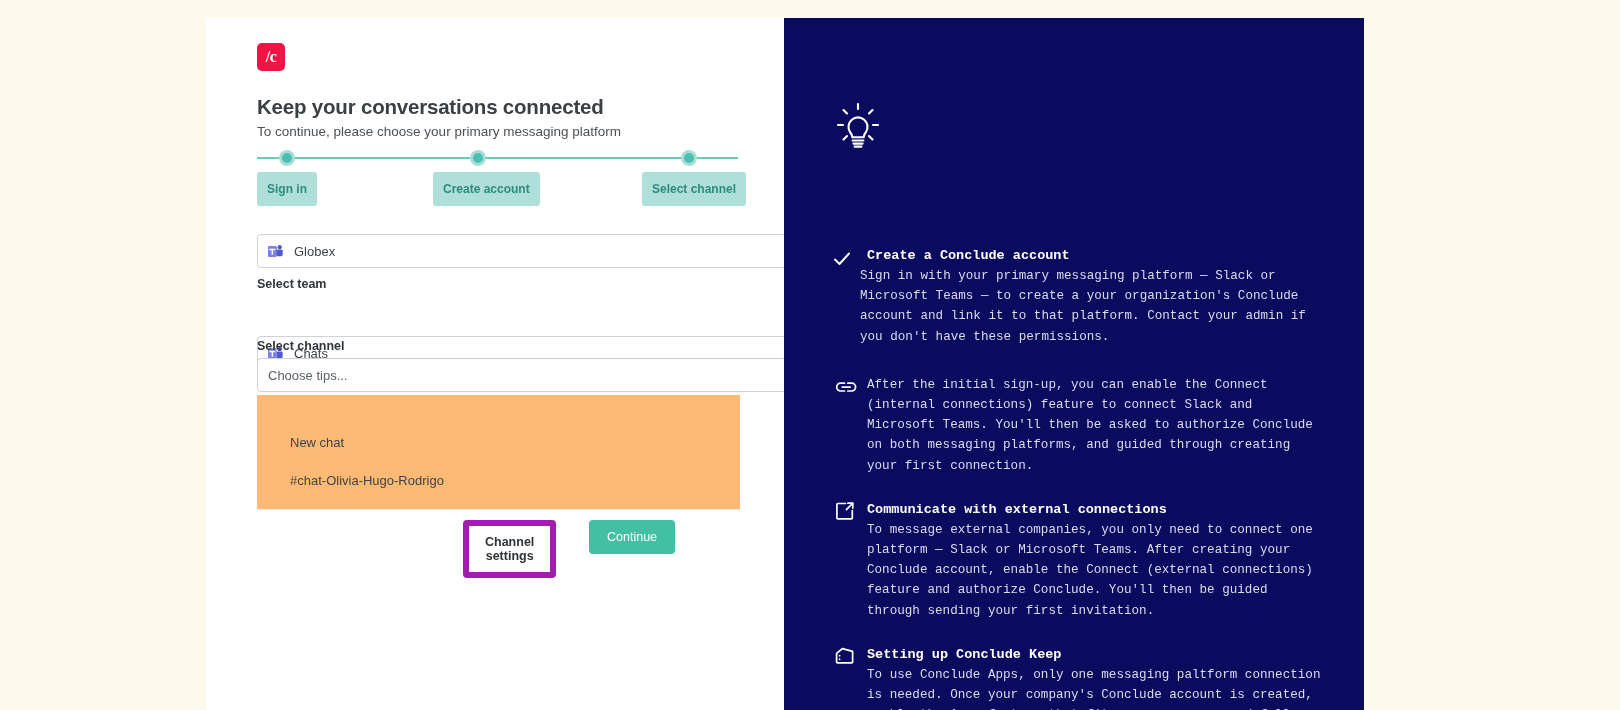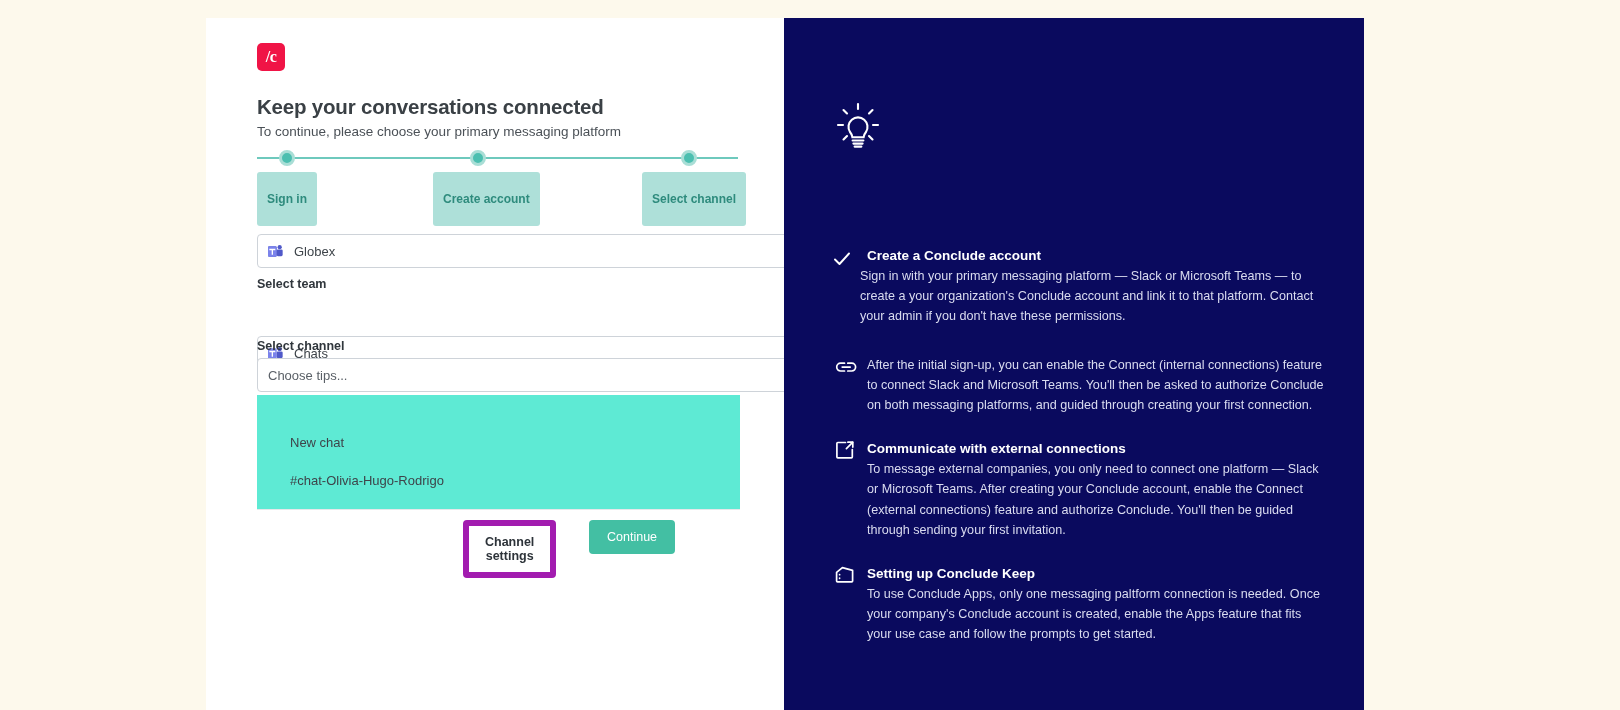--- a/index.html
+++ b/index.html
@@ -48,21 +48,21 @@
     width: 16px; height: 16px; border-radius: 50%;
     background: #4cbfb0; border: 3px solid #a9ded6;
   }
   .step-dot.d1 { left: 22px; }
   .step-dot.d2 { left: 213px; }
   .step-dot.d3 { left: 424px; }
   .step-pill {
     position: absolute; top: 28px;
     background: #aee0d9; color: #2e8b7d;
     font-size: 12px; font-weight: bold;
-    padding: 20px 10px; border-radius: 3px;
+    padding: 10px 10px; border-radius: 3px;
     white-space: nowrap;
   }
   .step-pill.p1 { left: 0px; }
   .step-pill.p2 { left: 176px; }
   .step-pill.p3 { left: 385px; }
 
   
   .select-box {
     position: absolute; left: 51px;
     width: 570px; height: 34px;
@@ -87,21 +87,21 @@
     position: absolute; left: 51px;
     font-size: 12.5px; font-weight: bold; color: #30363c;
   }
   .field-label.l1 { top: 259px; }
   .field-label.l2 { top: 321px; }
 
   
   .options {
     position: absolute; left: 51px; top: 377px;
     width: 483px; height: 115px;
-    background: #5eead4;
+    background: #fdba74;
     border-bottom: 1px solid #e6e8ea;
   }
   .option-item {
     position: absolute; left: 33px;
     font-size: 13px; color: #3e444a;
     cursor: pointer;
   }
   .option-item.o1 { top: 40px; }
   .option-item.o2 { top: 78px; }
 
@@ -129,21 +129,21 @@
     background: #0a0a5e;
     padding: 0;
   }
   .bulb { position: absolute; left: 51px; top: 83px; }
   .panel-title {
     position: absolute; left: 51px; top: 175px;
     font-size: 19px; font-weight: bold; color: #ffffff;
     letter-spacing: -0.1px;
   }
   .tips { position: absolute; left: 51px; top: 228px; width: 500px; }
-  .tip { position: relative; margin-bottom: 22px; }
+  .tip { position: relative; margin-bottom: 22px; font-family: Liberation Mono, monospace; }
   .tip-icon {
     position: absolute; left: 0; top: 1px;
     width: 20px; height: 20px;
     color: #ffffff;
   }
   .tip-title {
     margin-left: 32px;
     font-size: 13.5px; font-weight: bold; color: #ffffff;
     line-height: 20px;
   }

